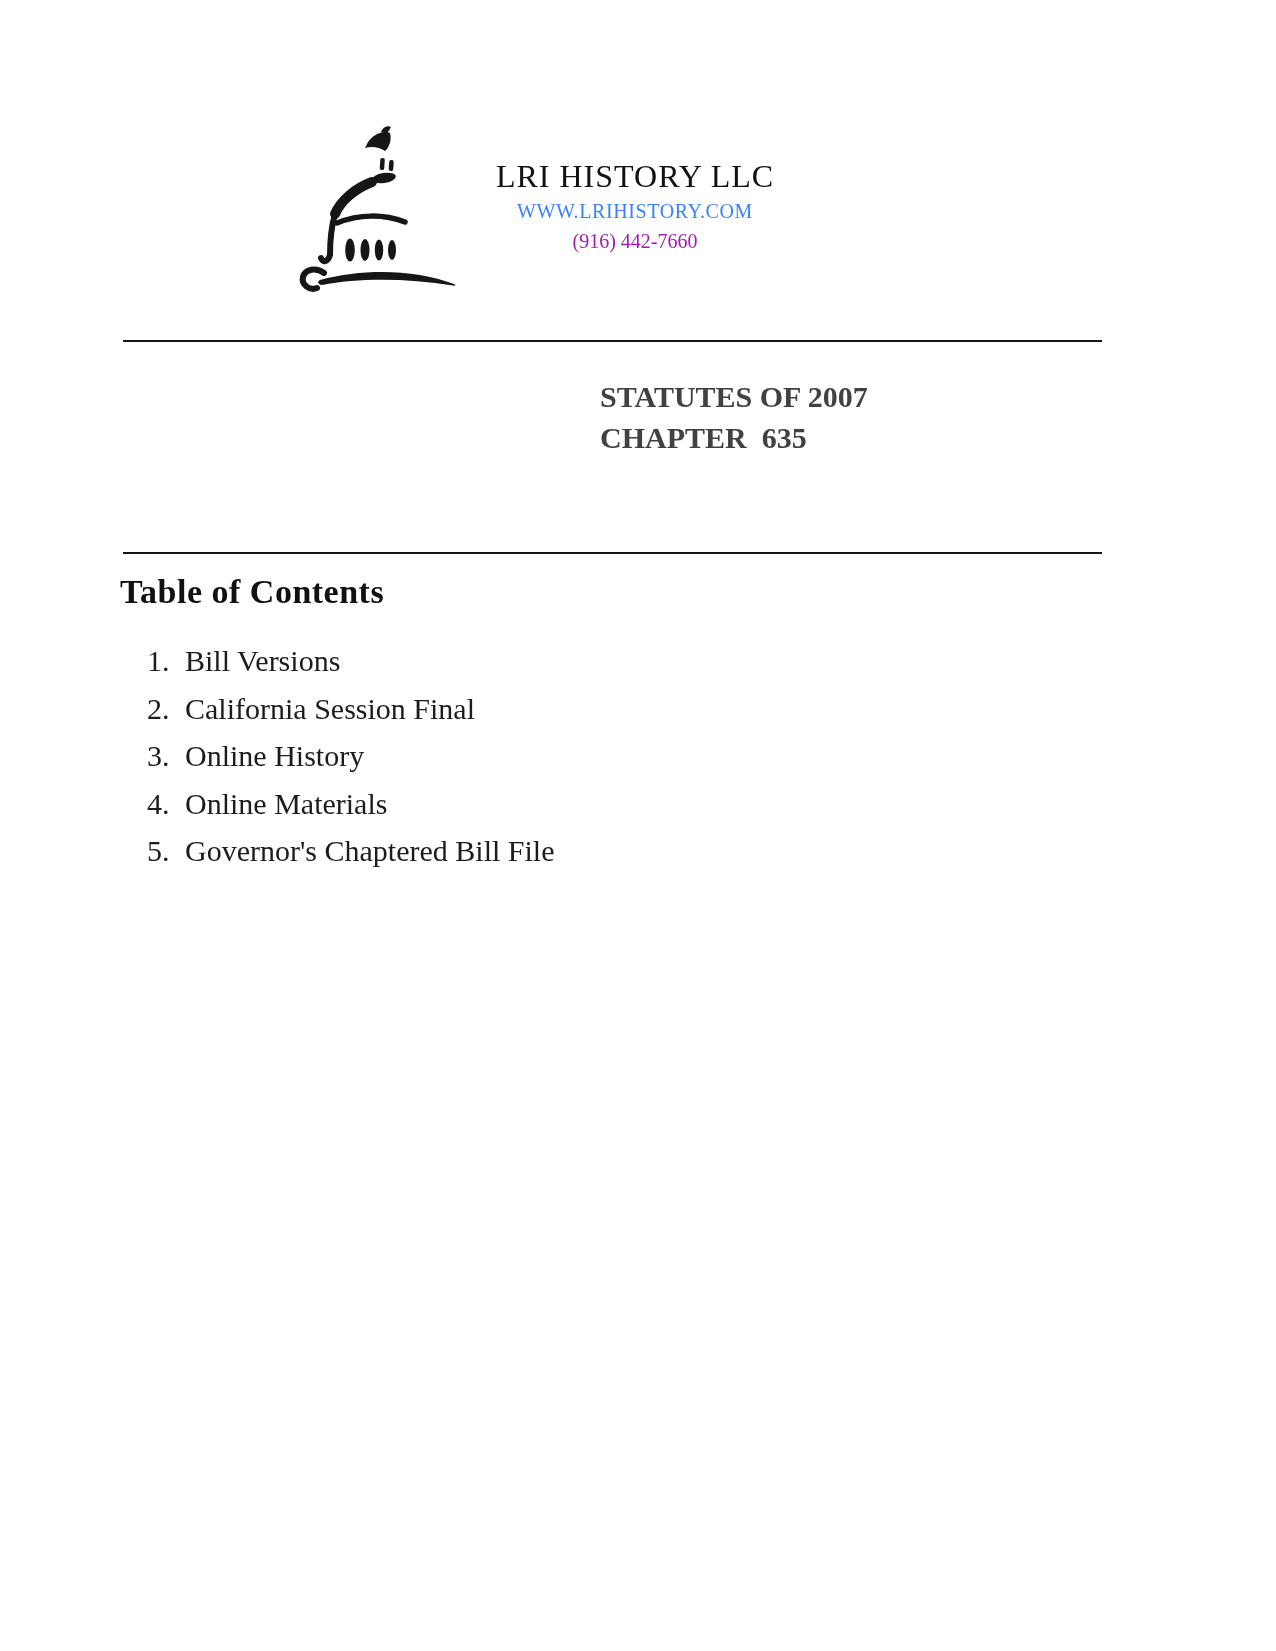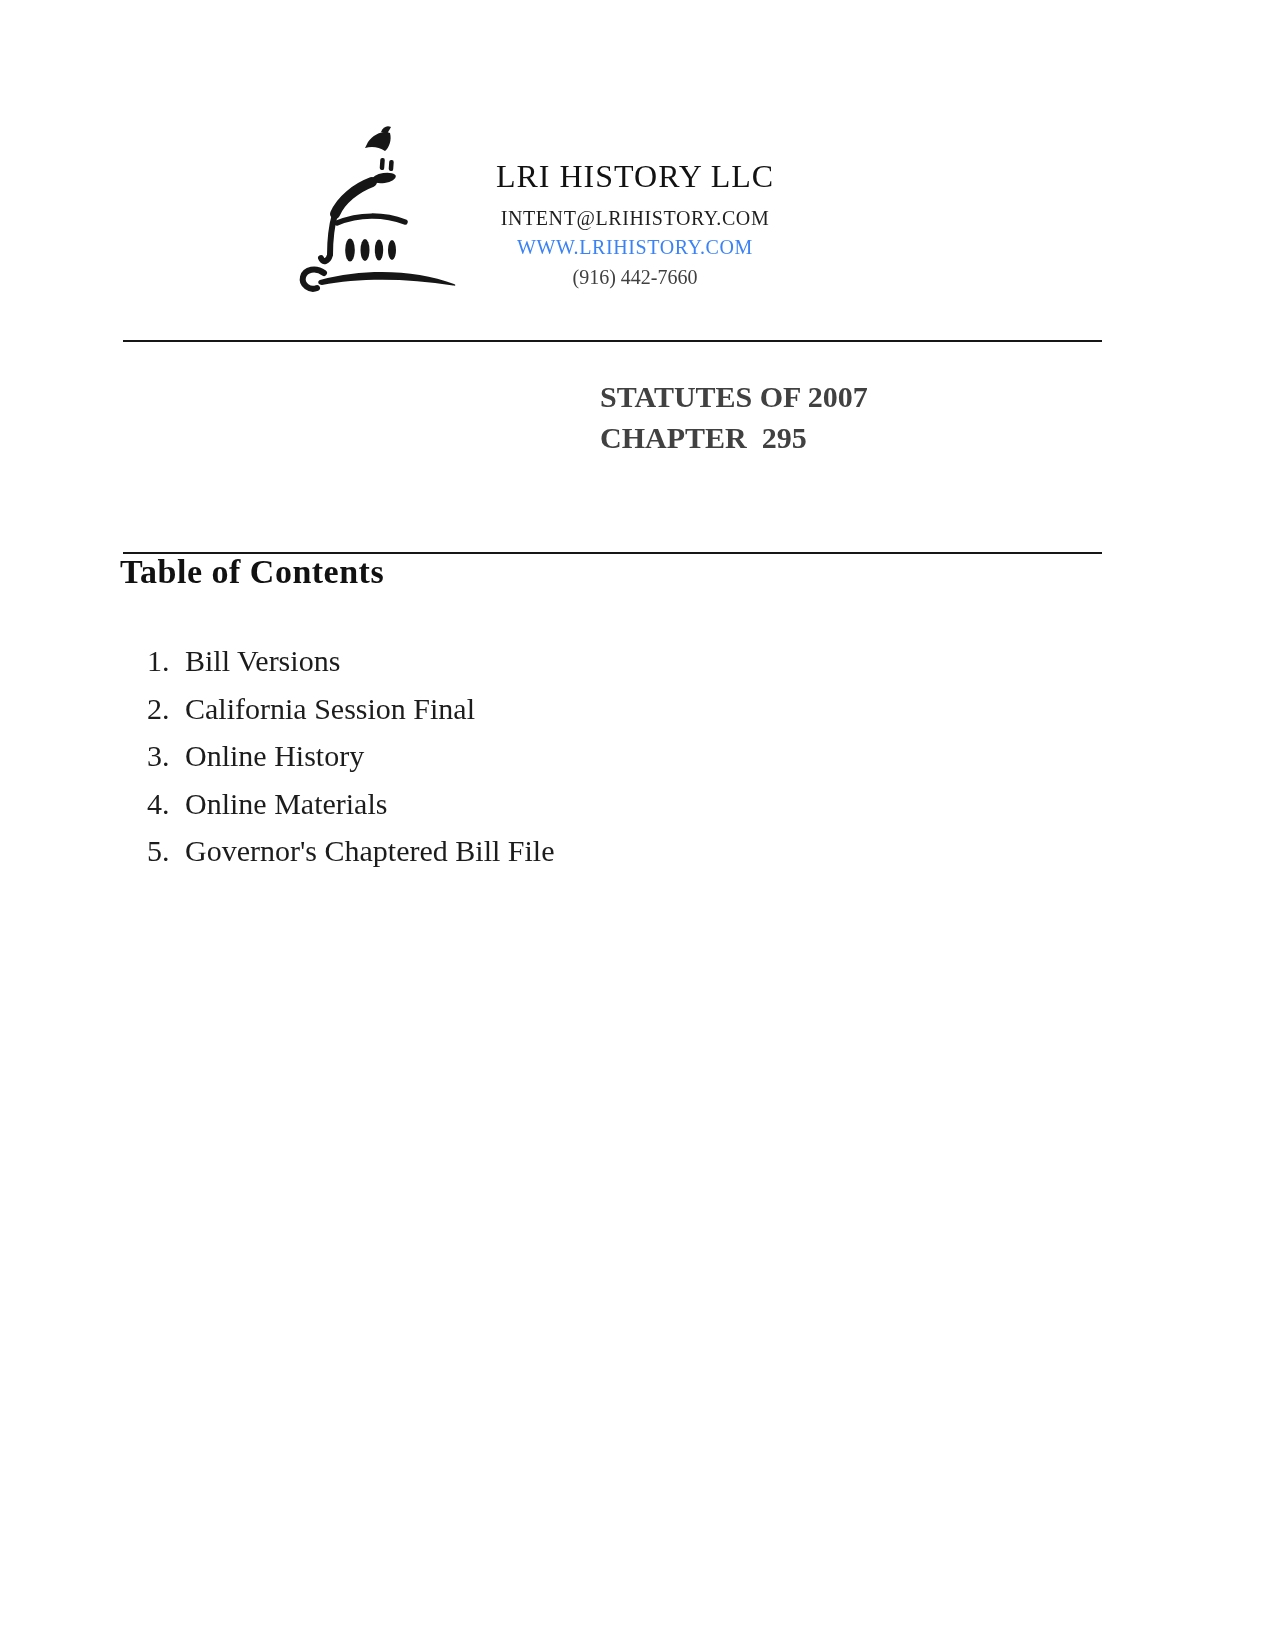--- a/index.html
+++ b/index.html
@@ -52,21 +52,21 @@
     margin-top: 5px;
     font-size: 20px;
     line-height: 24px;
     letter-spacing: 0.6px;
     color: #3b82f6;
   }
   .company-phone {
     margin-top: 6px;
     font-size: 20px;
     line-height: 24px;
-    color: #404040;
+    color: #a21caf;
   }
 
   
   .rule {
     position: absolute;
     left: 123px;
     width: 979px;
     height: 2px;
     background: #161616;
   }
@@ -84,21 +84,21 @@
     font-size: 30px;
     line-height: 41px;
     color: #414141;
   }
   .case-line { white-space: pre; }
 
   
   .toc-heading {
     position: absolute;
     left: 120px;
-    top: 552px;
+    top: 572px;
     margin: 0;
     font-size: 34px;
     line-height: 40px;
     font-weight: bold;
     letter-spacing: 0.5px;
     color: #111111;
   }
   .toc-list {
     position: absolute;
     left: 147px;
@@ -147,31 +147,30 @@
       <ellipse cx="93" cy="130" rx="4.2" ry="10.5" fill="#161616"></ellipse>
       <ellipse cx="106" cy="130" rx="4" ry="10" fill="#161616"></ellipse>
 
       <path d="M38,153 C30,147 19,149 17,157 C15,165 24,171 31,168" fill="none" stroke="#161616" stroke-width="6" stroke-linecap="round"></path>
       <path d="M34,160 C80,148 130,150 168,164 C170,165 170,166 167,165.5 C120,158 72,158 36,165 C32,165 31,161 34,160 Z" fill="#161616"></path>
     </svg>
   </div>
 
   <div class="company">
     <div class="company-name">LRI HISTORY LLC</div>
-    <div class="company-email">INTENT@LRIHISTORY.COM</div>
     <div class="company-web">WWW.LRIHISTORY.COM</div>
     <div class="company-phone">(916) 442-7660</div>
   </div>
 
   <div class="rule rule-top"></div>
   <div class="rule rule-bottom"></div>
 
   <div class="case-block">
     <div class="case-line">STATUTES OF 2007</div>
-    <div class="case-line">CHAPTER  295</div>
+    <div class="case-line">CHAPTER  635</div>
   </div>
 
   <h1 class="toc-heading">Table of Contents</h1>
 
   <ol class="toc-list">
     <li class="toc-item">
       <span class="toc-num">1.</span>
       <span class="toc-label">Bill Versions</span>
     </li>
     <li class="toc-item">

